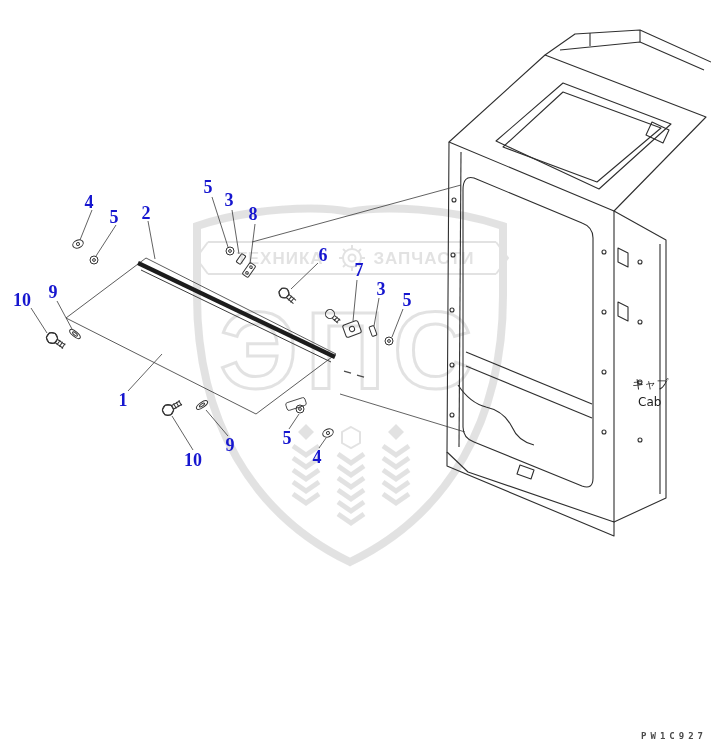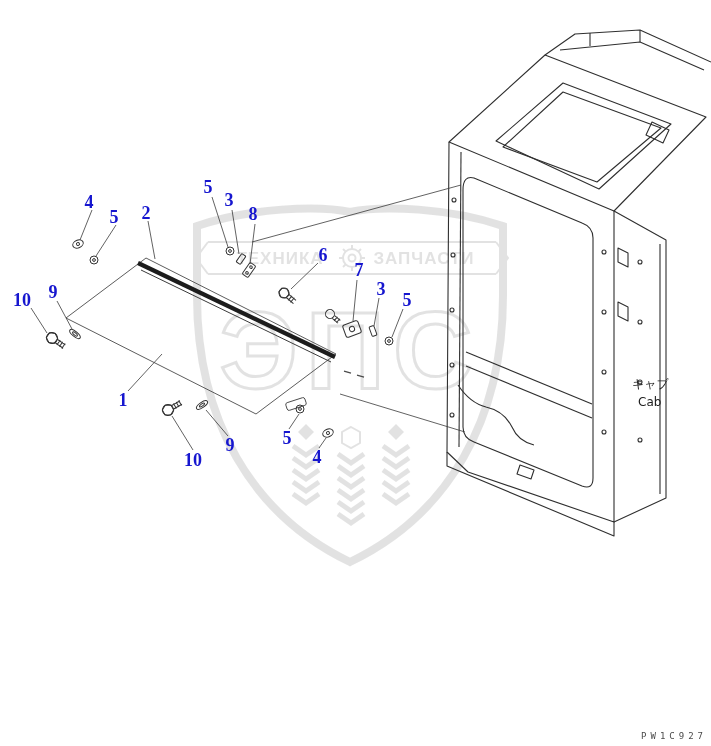--- a/index.html
+++ b/index.html
@@ -14,21 +14,21 @@
     font-family:"Liberation Serif",serif;line-height:1;
     user-select:none;
   }
   .cab-label{
     position:absolute;color:#1b1b1b;font-size:12px;
     font-family:"DejaVu Sans",sans-serif;line-height:1;
   }
   .part-code{
     position:absolute;right:4px;bottom:5px;
     font-family:"DejaVu Sans Mono",monospace;font-size:9px;
-    letter-spacing:4px;color:#4a4a4a;
+    letter-spacing:4px;color:#4a4a4a;font-weight:bold;
   }
   .wm-text{font-family:"Liberation Sans",sans-serif;font-weight:bold;}
 </style>
 </head>
 <body>
 
 <div class="stage">
 
   <svg width="711" height="746" viewBox="0 0 711 746">
 

